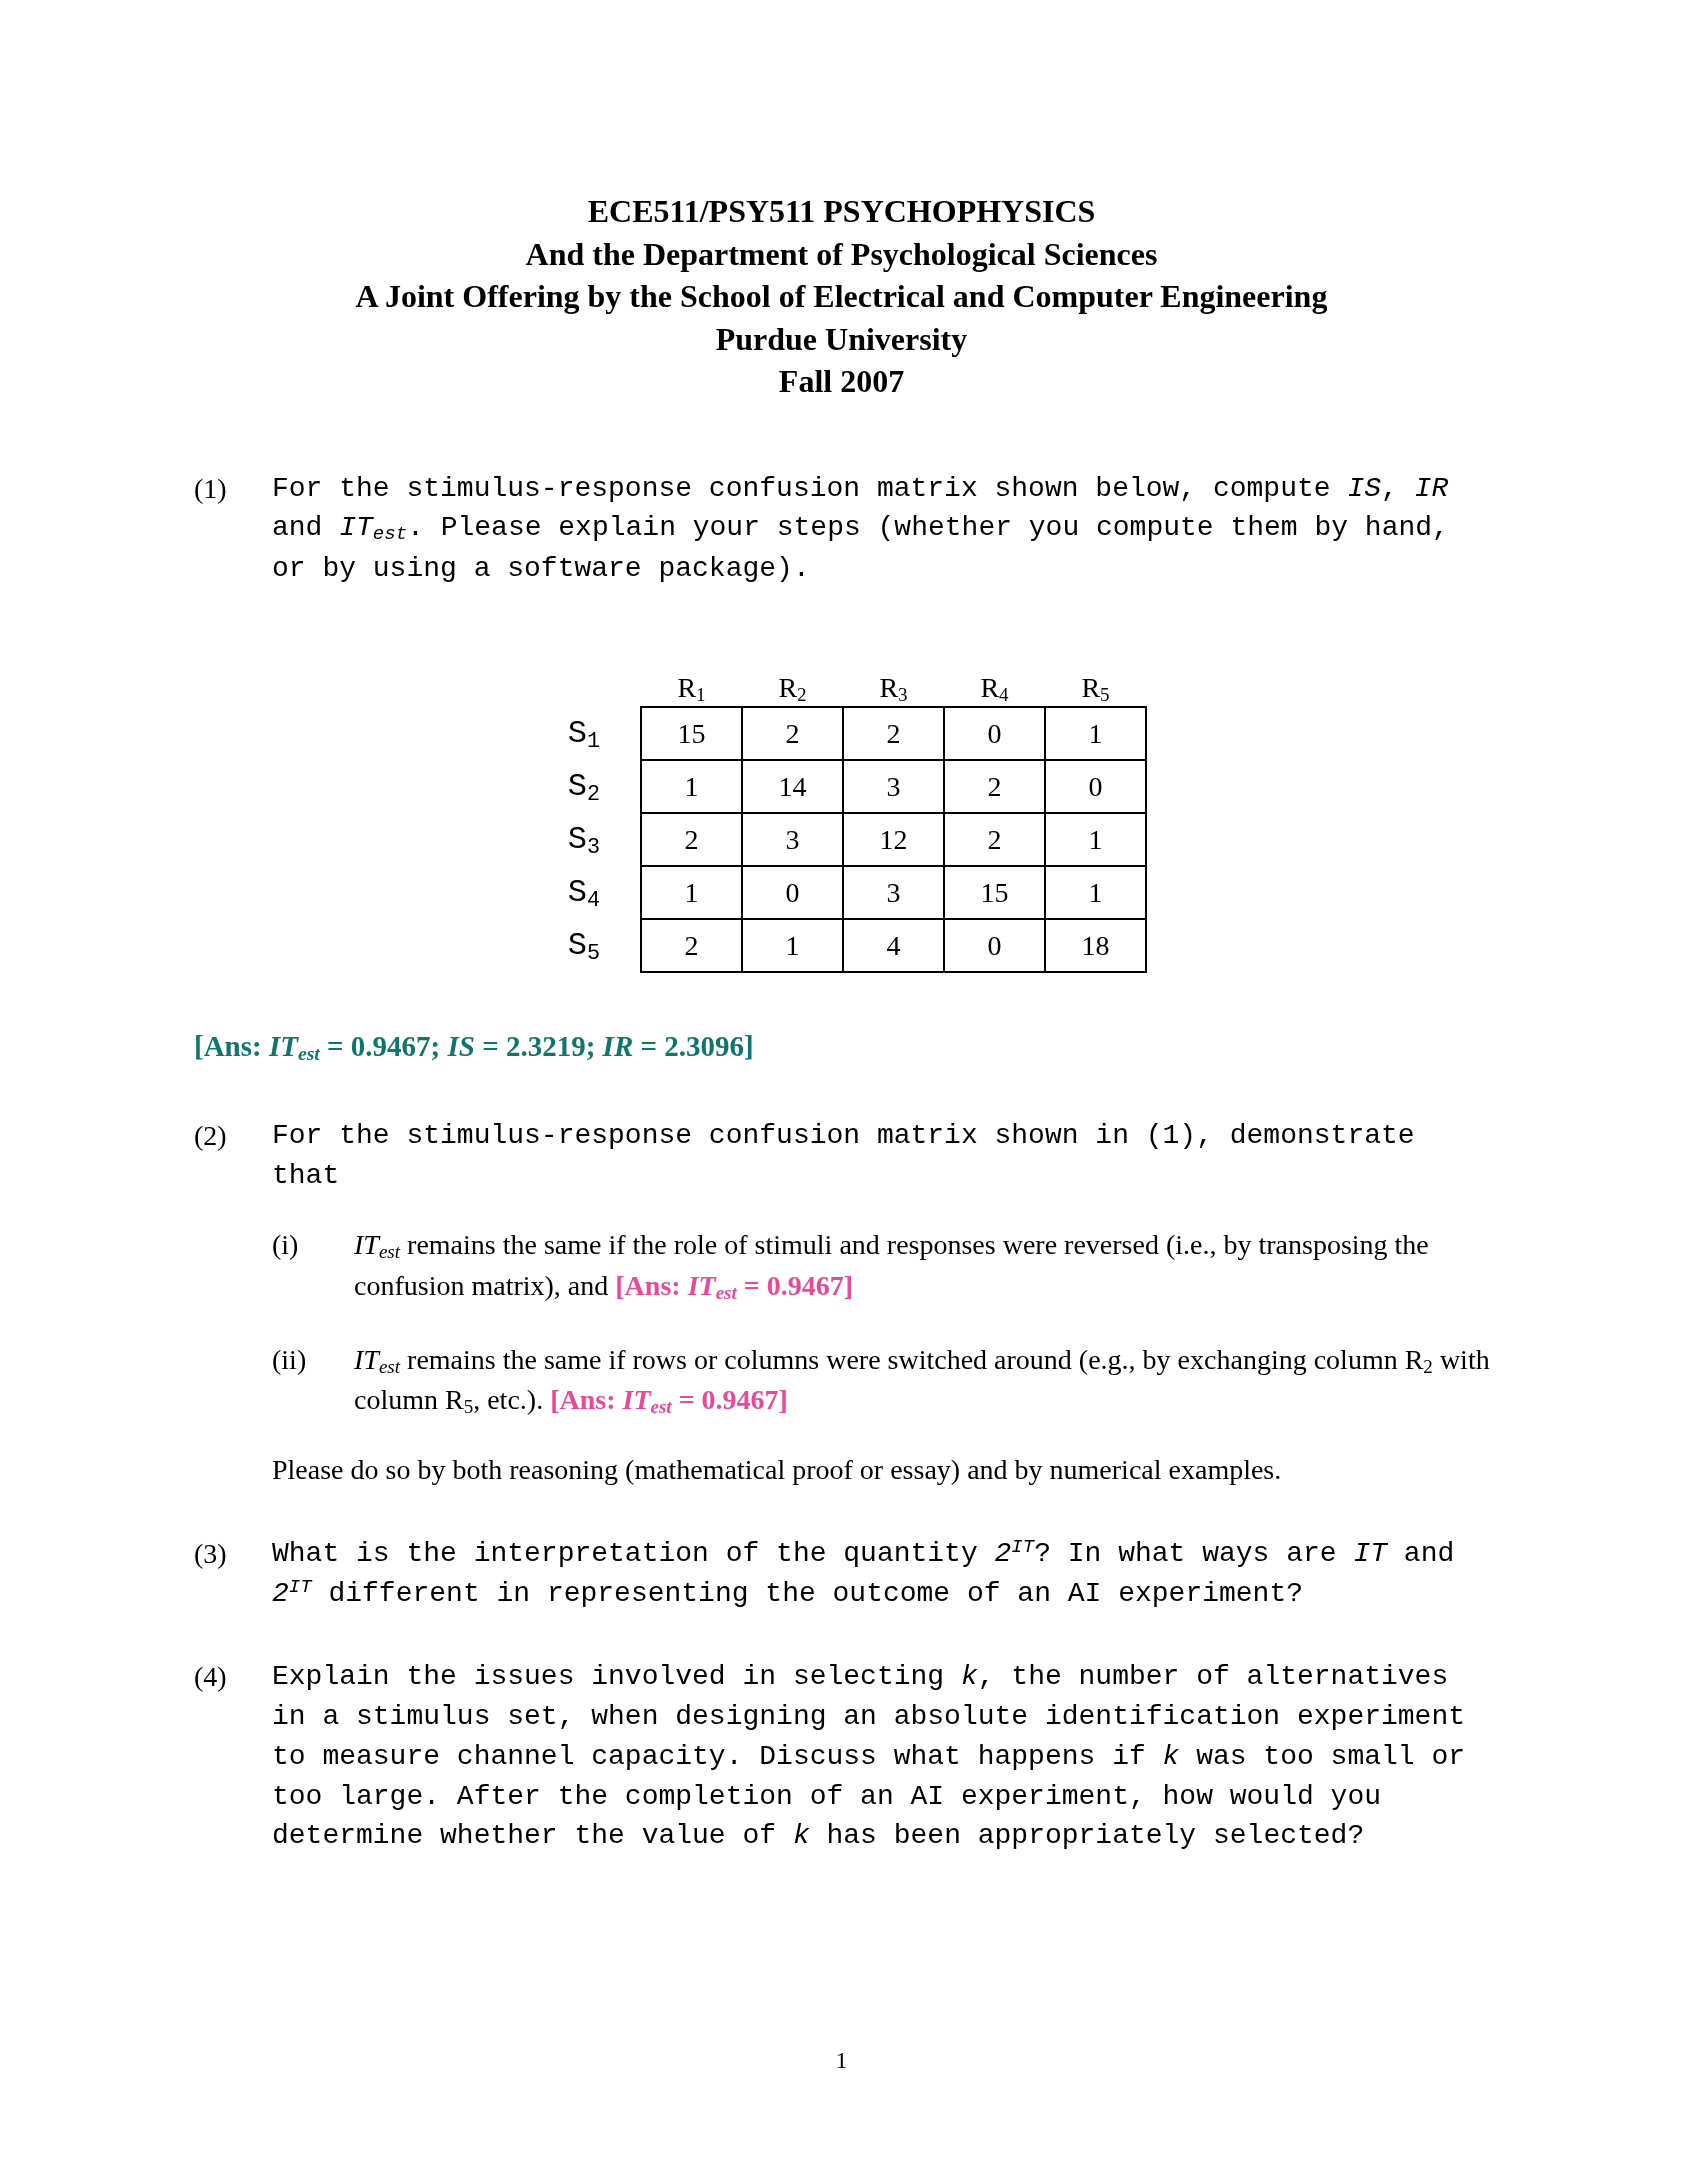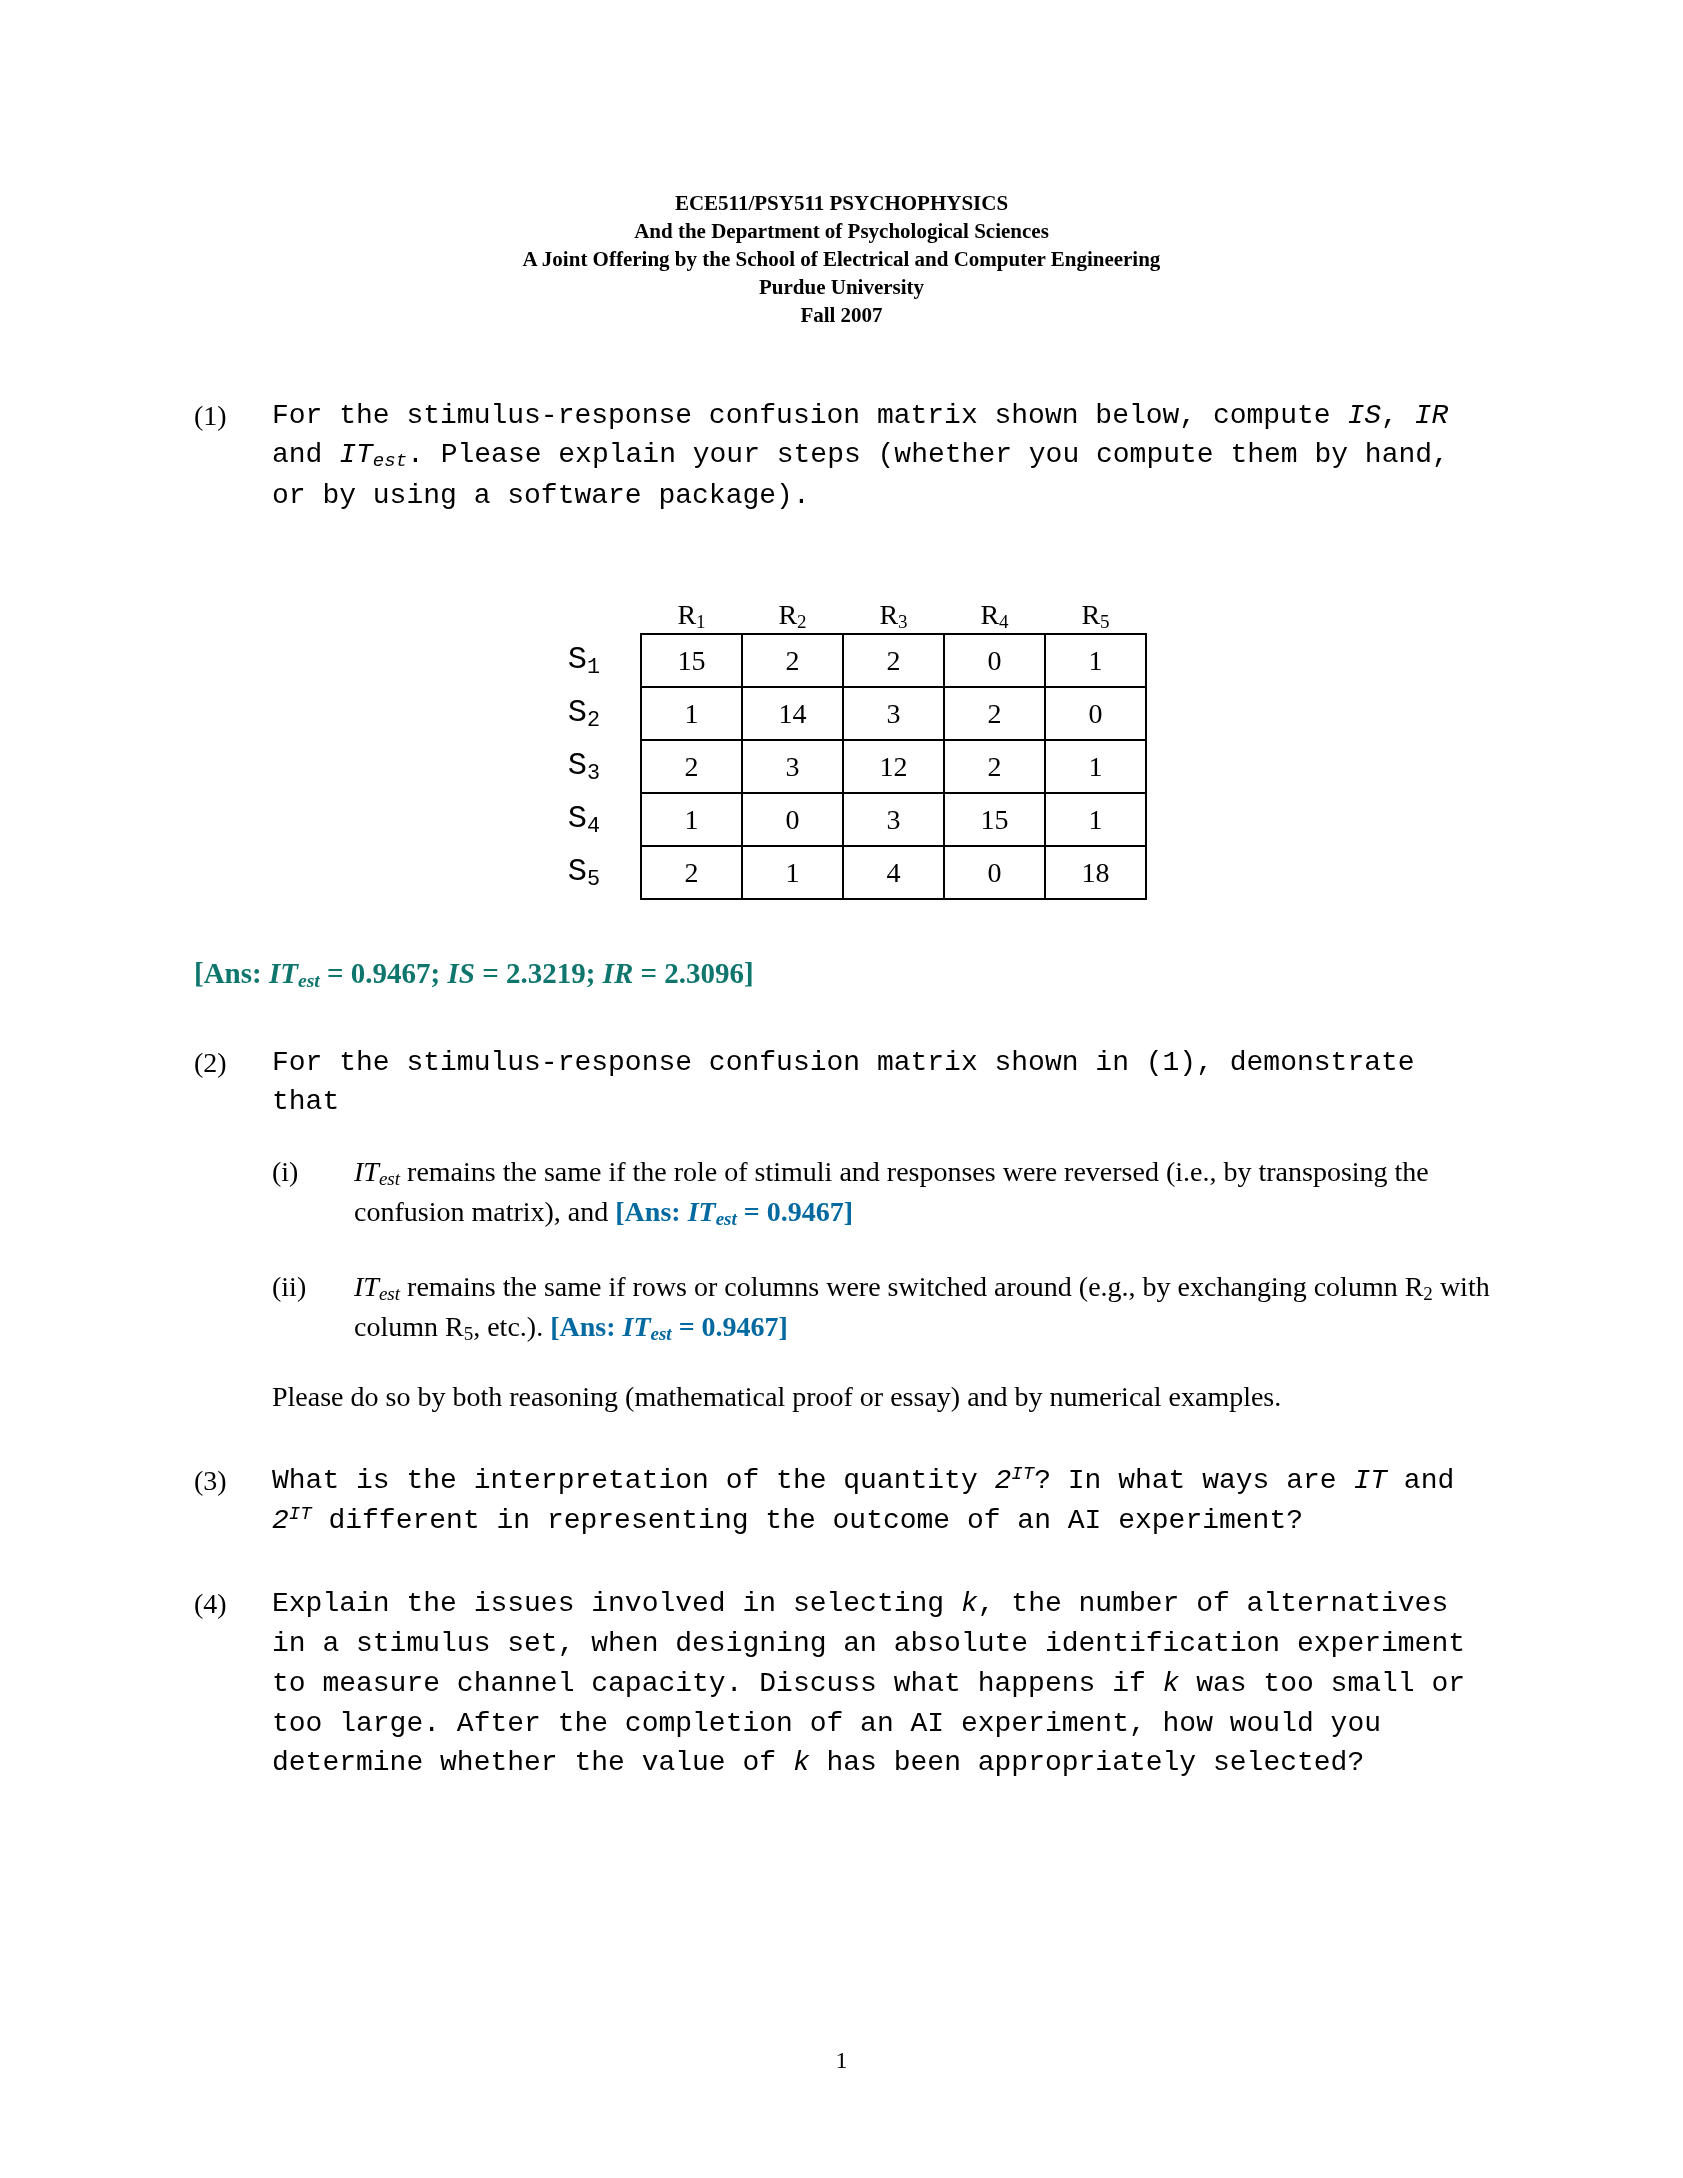--- a/index.html
+++ b/index.html
@@ -20,21 +20,21 @@
     width: 1683px;
     height: 2178px;
     box-sizing: border-box;
     padding: 0;
   }
 
   
   .doc-header {
     text-align: center;
     font-weight: bold;
-    font-size: 21px;
+    font-size: 32px;
     line-height: 1.33;
     padding-top: 190px;
   }
   .doc-header .hline { display: block; white-space: nowrap; }
 
   
   .topic-line {
     text-align: center;
     font-weight: bold;
     font-size: 29px;
@@ -84,21 +84,21 @@
     font-size: 28px;
     line-height: 1.42;
   }
 
   i.var { font-style: italic; }
   sub.sb { font-size: 0.68em; font-style: italic; vertical-align: -0.22em; }
   sub.sbn { font-size: 0.68em; font-style: normal; vertical-align: -0.22em; }
   sup.sp { font-size: 0.68em; font-style: italic; vertical-align: 0.46em; }
 
   .ans {
-    color: #0369a1;
+    color: #ec4899;
     font-weight: bold;
   }
   .ans-line {
     margin-left: 0px;
     padding-left: 194px;
     font-size: 29px;
     font-weight: bold;
     color: #0f766e;
     margin-top: 57px;
   }

